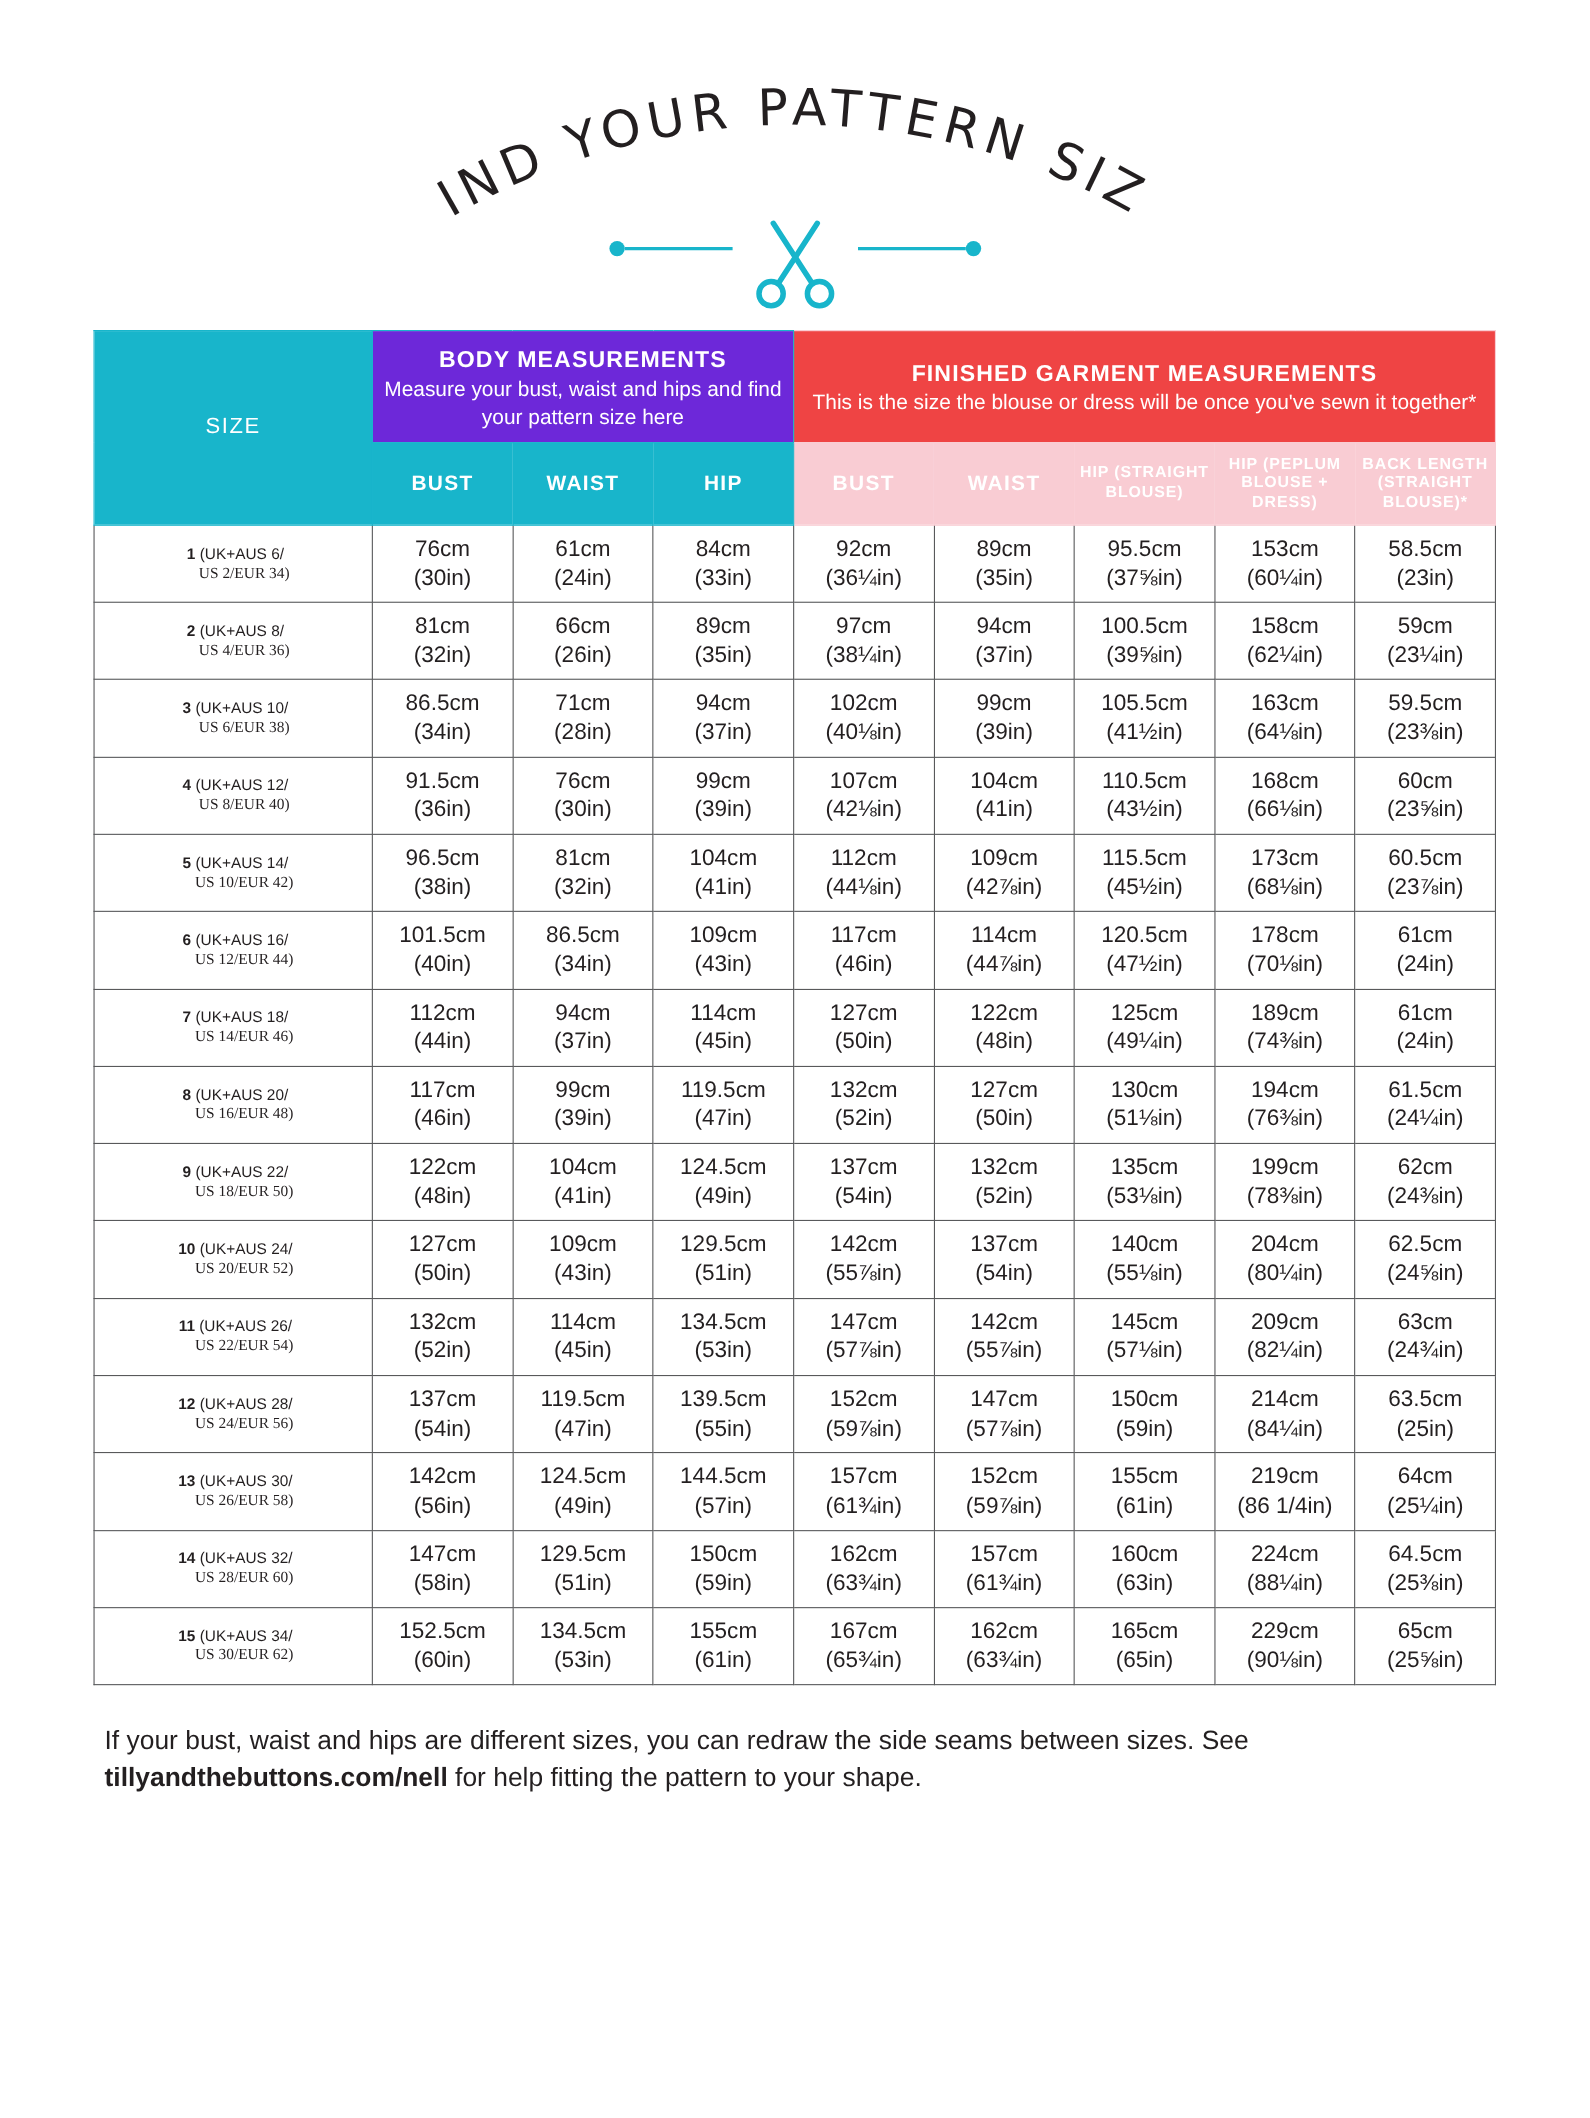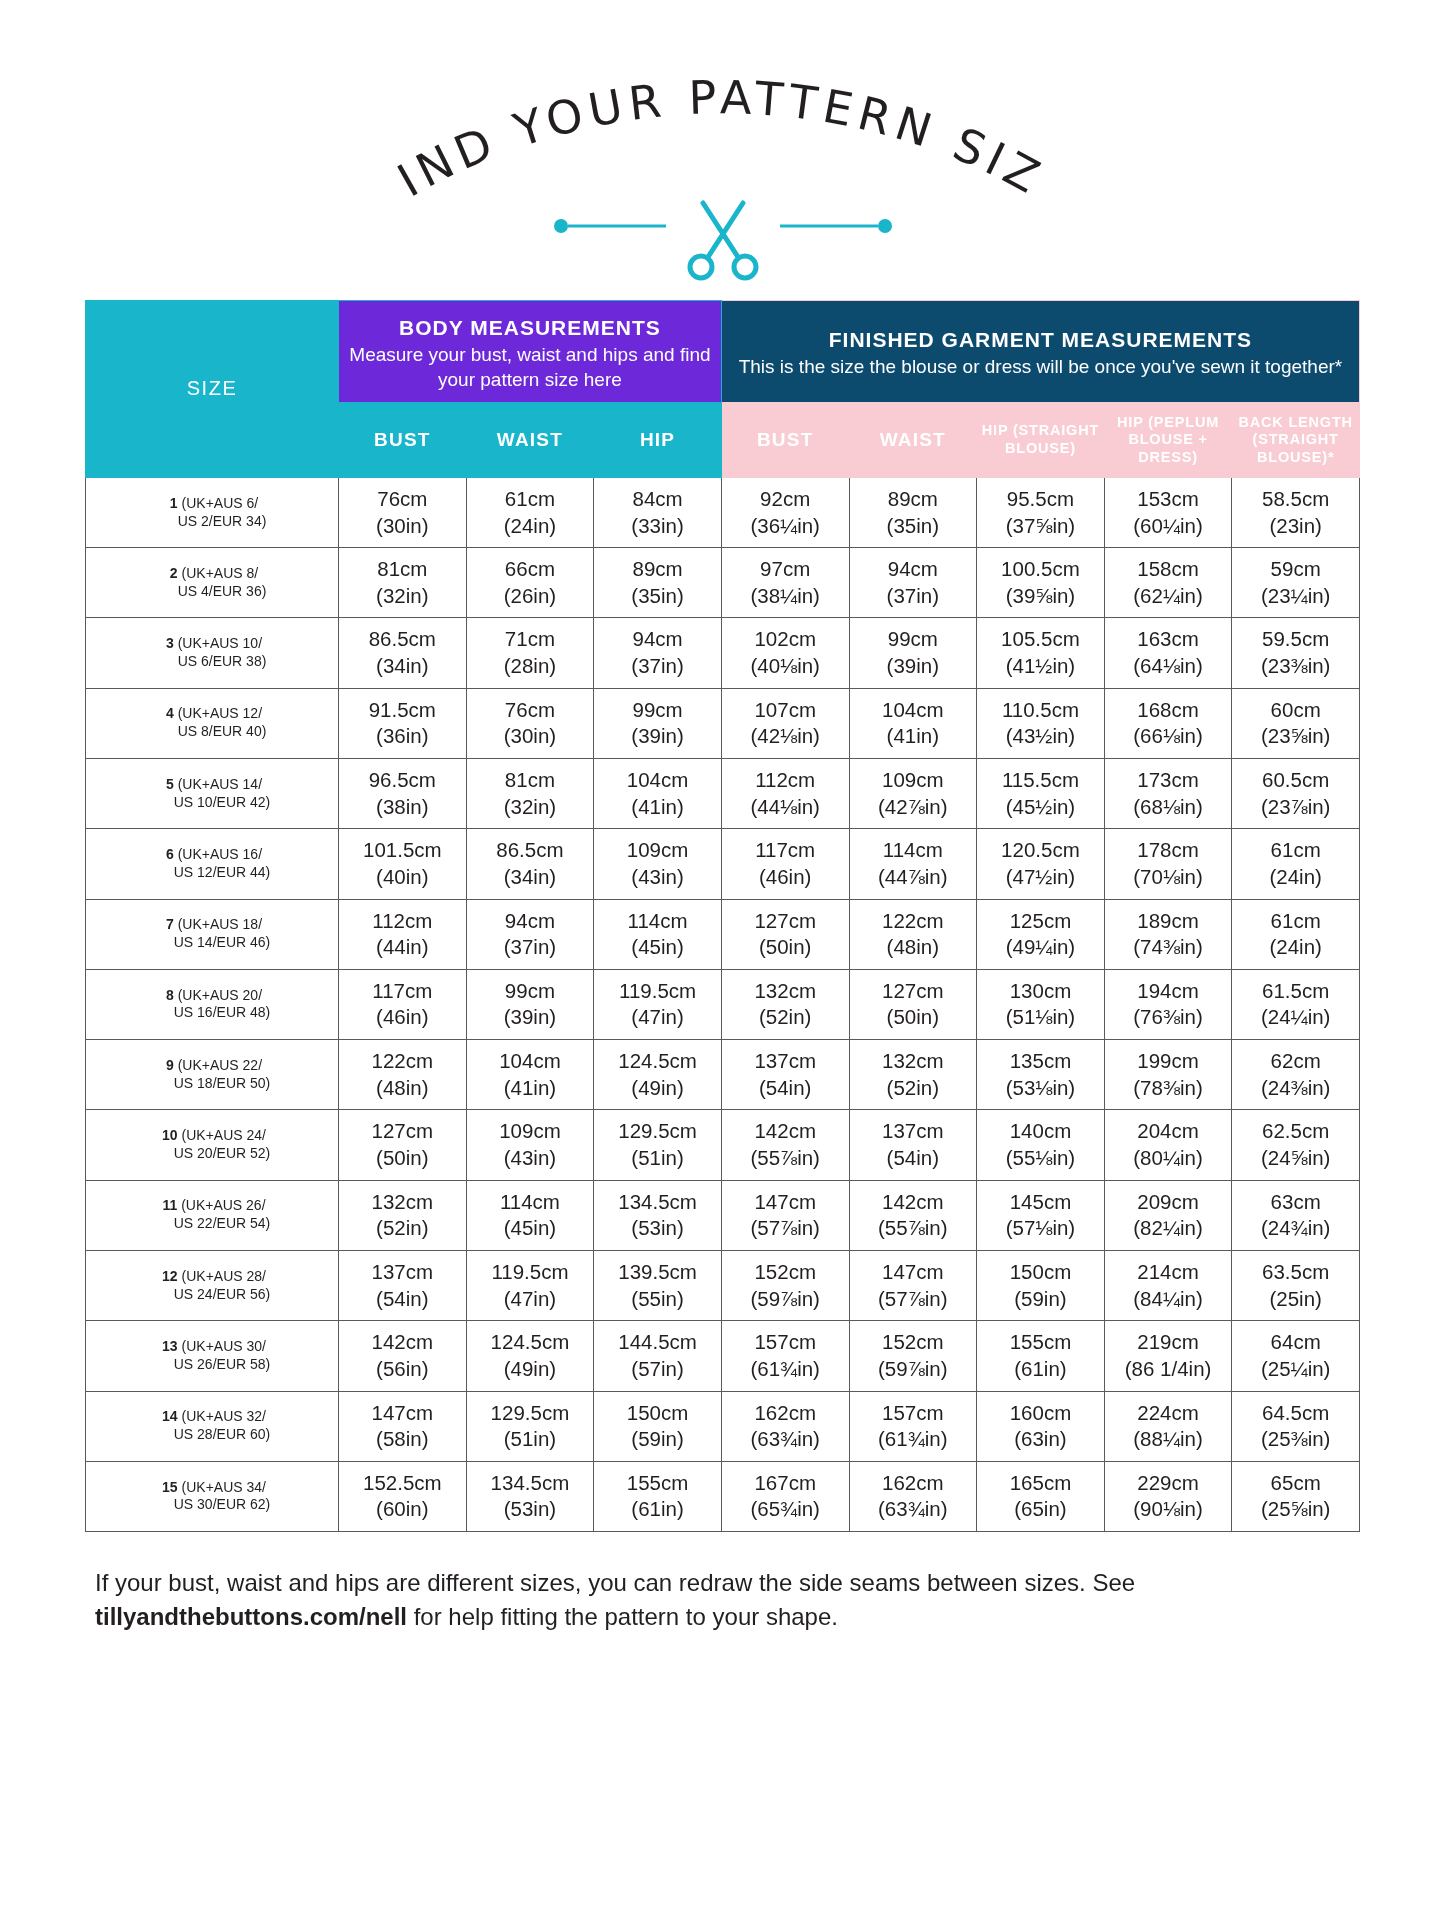--- a/index.html
+++ b/index.html
@@ -78,21 +78,21 @@
     border: 1px solid #18b5cb !important;
     width: 250px;
   }
   .hdr-group-body {
     background: #6d28d9;
     color: #ffffff;
     border: 1px solid #18b5cb !important;
     padding: 14px 10px 10px 10px;
   }
   .hdr-group-fin {
-    background: #0c4a6e;
+    background: #ef4444;
     color: #ffffff;
     border: 1px solid #f9ccd3 !important;
     padding: 14px 10px 10px 10px;
   }
   .grp-title {
     font-size: 21px;
     font-weight: bold;
     letter-spacing: 1px;
     line-height: 1.25;
   }
@@ -131,20 +131,21 @@
     line-height: 1.28;
     padding: 8px 6px 8px 10px;
     text-align: left;
   }
   .size-cell .num {
     font-weight: bold;
   }
   .size-cell .l2 {
     display: block;
     padding-left: 16px;
+    font-family: Liberation Serif, serif;
   }
   .m-cell {
     font-size: 20.5px;
     line-height: 1.3;
     padding: 8px 2px;
   }
   .m-cell .cm { display: block; }
   .m-cell .inch { display: block; }
 
   .col-bust-b, .col-waist-b, .col-hip-b { width: 118px; }

